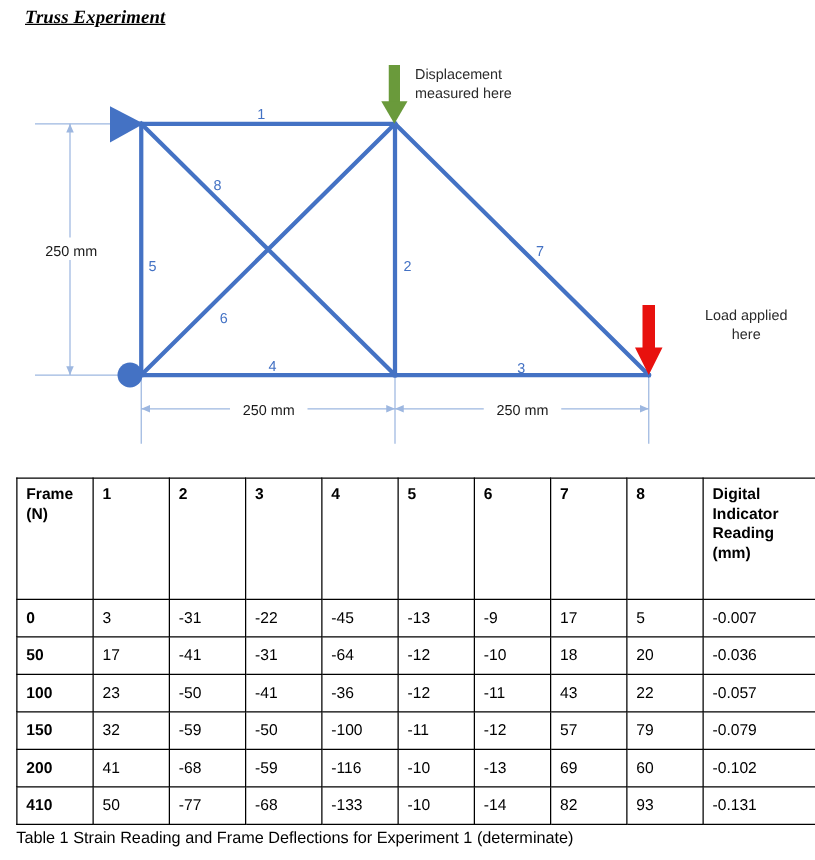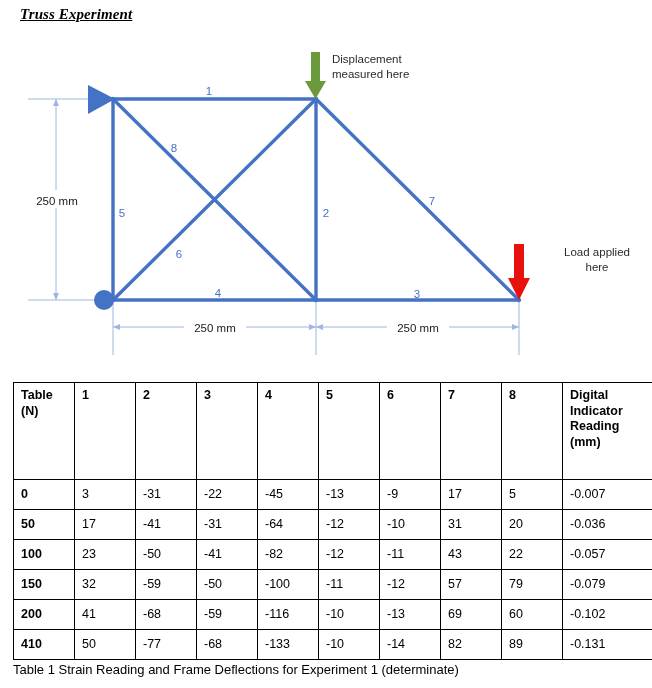--- a/index.html
+++ b/index.html
@@ -206,21 +206,21 @@
       <col class="c-strain">
         <col class="c-strain">
         <col class="c-strain">
         <col class="c-strain">
       <col class="c-strain">
         <col class="c-dig">
     </colgroup>
     <thead>
       <tr>
         <th>
-          <span>Table</span><br>
+          <span>Frame</span><br>
           <span>(N)</span>
         </th>
         <th>1</th>
         <th>2</th>
         <th>3</th>
         <th>4</th>
         <th>5</th>
         <th>6</th>
         <th>7</th>
         <th>8</th>
@@ -246,30 +246,30 @@
         <td>-0.007</td>
       </tr>
       <tr>
         <td class="load-cell">50</td>
         <td>17</td>
         <td>-41</td>
         <td>-31</td>
         <td>-64</td>
         <td>-12</td>
         <td>-10</td>
-        <td>31</td>
+        <td>18</td>
         <td>20</td>
         <td>-0.036</td>
       </tr>
       <tr>
         <td class="load-cell">100</td>
         <td>23</td>
         <td>-50</td>
         <td>-41</td>
-        <td>-82</td>
+        <td>-36</td>
         <td>-12</td>
         <td>-11</td>
         <td>43</td>
         <td>22</td>
         <td>-0.057</td>
       </tr>
       <tr>
         <td class="load-cell">150</td>
         <td>32</td>
         <td>-59</td>
@@ -295,20 +295,20 @@
       </tr>
       <tr>
         <td class="load-cell">410</td>
         <td>50</td>
         <td>-77</td>
         <td>-68</td>
         <td>-133</td>
         <td>-10</td>
         <td>-14</td>
         <td>82</td>
-        <td>89</td>
+        <td>93</td>
         <td>-0.131</td>
       </tr>
     </tbody>
   </table>
 </div>
 
 <div id="table-caption">Table 1 Strain Reading and Frame Deflections for Experiment 1 (determinate)</div>
 
 </body></html>

